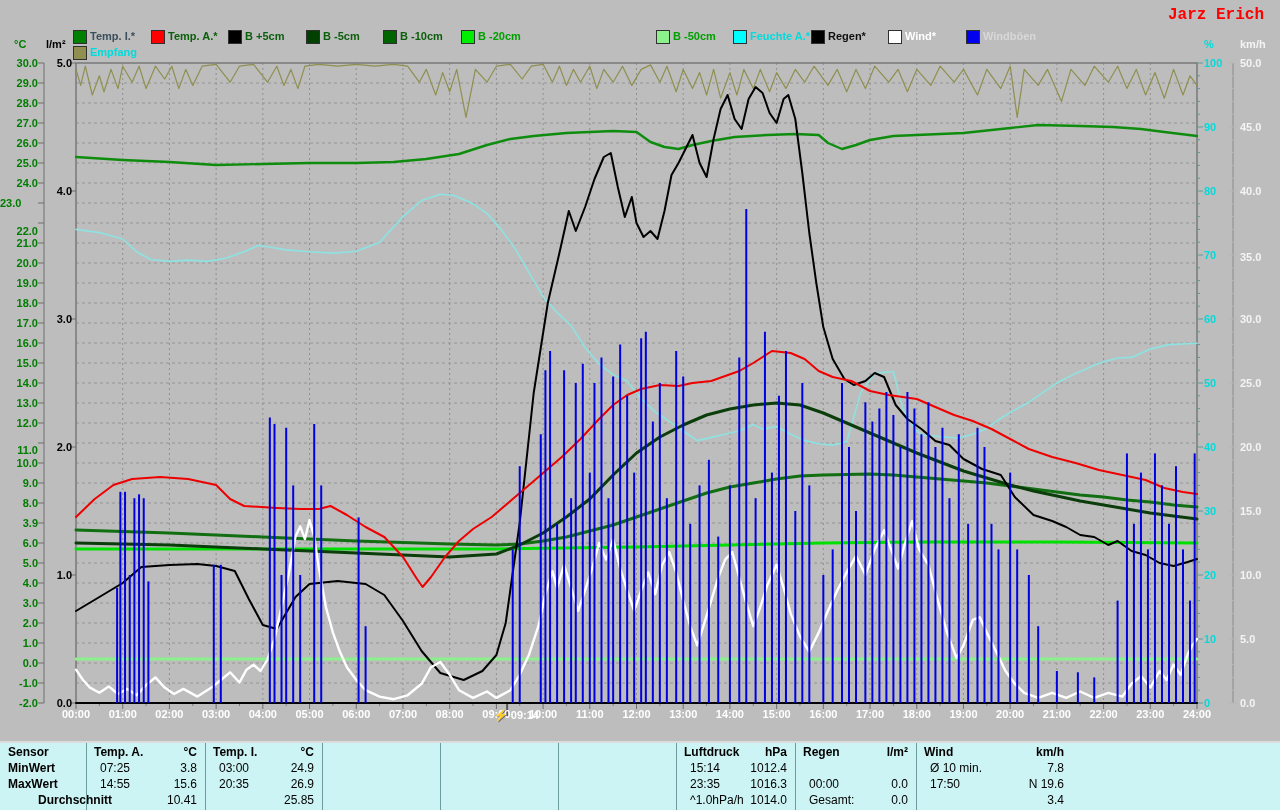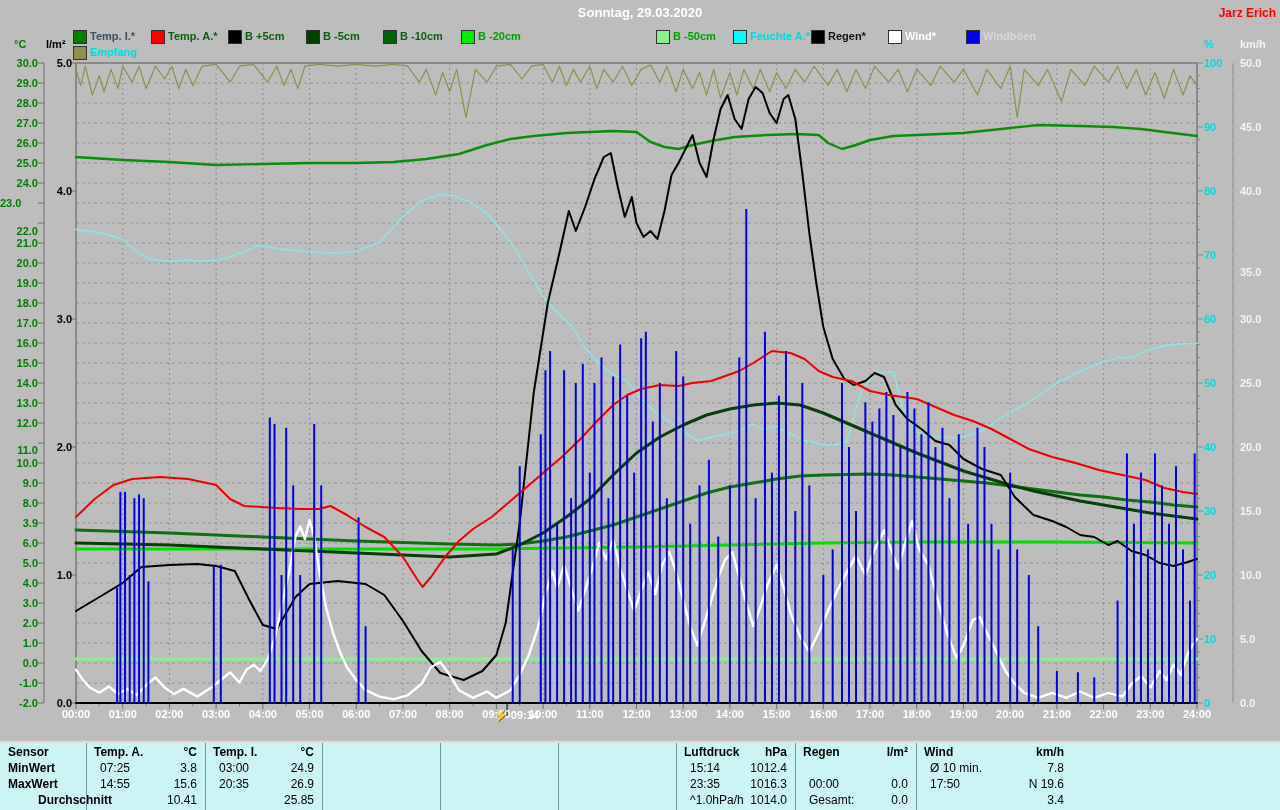--- a/index.html
+++ b/index.html
@@ -1,37 +1,36 @@
 <!DOCTYPE html>
 <html><head>
 <meta charset="utf-8">
 <style>
   html,body{margin:0;padding:0;background:#bdbdbd;}
   .app{position:relative;width:1280px;height:810px;background:#bdbdbd;
        font-family:"Liberation Sans",sans-serif;overflow:hidden;}
   .lbl{position:absolute;font-size:11px;font-weight:bold;white-space:nowrap;line-height:12px;}
   .title{position:absolute;top:5px;left:0;width:100%;text-align:center;color:#ffffff;
          font-size:13px;font-weight:bold;}
-  .watermark{position:absolute;top:6px;right:4px;color:#ff0000;font-size:12px;font-weight:bold;}
+  .watermark{position:absolute;top:6px;right:16px;color:#ff0000;font-size:16px;font-weight:bold;font-family:Liberation Mono, monospace;}
   #chart-svg{position:absolute;left:0;top:0;}
   .legend-item{position:absolute;height:14px;}
   .legend-swatch{position:absolute;width:12px;height:12px;border:1px solid #303030;top:0;left:0;}
   .legend-label{position:absolute;left:17px;top:0;font-size:11px;font-weight:bold;white-space:nowrap;}
   .cursor-marker{position:absolute;font-size:11px;font-weight:bold;color:#ffffff;}
   .stats-table{position:absolute;left:0;top:741px;width:1280px;height:69px;background:#cdf4f4;
                border-top:2px solid #dcdcdc;font-size:12px;color:#000;}
   .tcell{position:absolute;white-space:nowrap;line-height:15px;}
   .tdiv{position:absolute;top:0;width:1px;height:69px;background:#6e9b9b;}
 </style>
 </head>
 <body>
 
 <div class="app">
 
-  <div class="title">Sonntag, 29.03.2020</div>
   <div class="watermark">Jarz Erich</div>
 
   <div class="lbl" style="left:14px;top:38px;color:#007d00;">°C</div>
   <div class="lbl" style="left:46px;top:38px;color:#000000;">l/m²</div>
   <div class="lbl" style="left:1204px;top:38px;color:#00dcdc;">%</div>
   <div class="lbl" style="left:1240px;top:38px;color:#f4f4f4;">km/h</div>
 
   <div id="legend">
       <div class="legend-item" style="left: 73px; top: 30px;">
         <span class="legend-swatch" style="background: rgb(0, 128, 0);"></span>
@@ -495,21 +494,21 @@
       <div class="lbl" style="left:1204px;top:313px;color:#00dcdc;">60</div>
       <div class="lbl" style="left:1204px;top:377px;color:#00dcdc;">50</div>
       <div class="lbl" style="left:1204px;top:441px;color:#00dcdc;">40</div>
       <div class="lbl" style="left:1204px;top:505px;color:#00dcdc;">30</div>
       <div class="lbl" style="left:1204px;top:569px;color:#00dcdc;">20</div>
       <div class="lbl" style="left:1204px;top:633px;color:#00dcdc;">10</div>
       <div class="lbl" style="left:1204px;top:697px;color:#00dcdc;">0</div>
       <div class="lbl" style="left:1240px;top:57px;color:#f4f4f4;">50.0</div>
       <div class="lbl" style="left:1240px;top:121px;color:#f4f4f4;">45.0</div>
       <div class="lbl" style="left:1240px;top:185px;color:#f4f4f4;">40.0</div>
-      <div class="lbl" style="left:1240px;top:266px;color:#f4f4f4;">35.0</div>
+      <div class="lbl" style="left:1240px;top:251px;color:#f4f4f4;">35.0</div>
       <div class="lbl" style="left:1240px;top:313px;color:#f4f4f4;">30.0</div>
       <div class="lbl" style="left:1240px;top:377px;color:#f4f4f4;">25.0</div>
       <div class="lbl" style="left:1240px;top:441px;color:#f4f4f4;">20.0</div>
       <div class="lbl" style="left:1240px;top:505px;color:#f4f4f4;">15.0</div>
       <div class="lbl" style="left:1240px;top:569px;color:#f4f4f4;">10.0</div>
       <div class="lbl" style="left:1240px;top:633px;color:#f4f4f4;">5.0</div>
       <div class="lbl" style="left:1240px;top:697px;color:#f4f4f4;">0.0</div>
       <div class="lbl" style="left:56px;top:708px;width:40px;text-align:center;color:#ffffff;">00:00</div>
       <div class="lbl" style="left:102.70833333333334px;top:708px;width:40px;text-align:center;color:#ffffff;">01:00</div>
       <div class="lbl" style="left:149.41666666666669px;top:708px;width:40px;text-align:center;color:#ffffff;">02:00</div>

